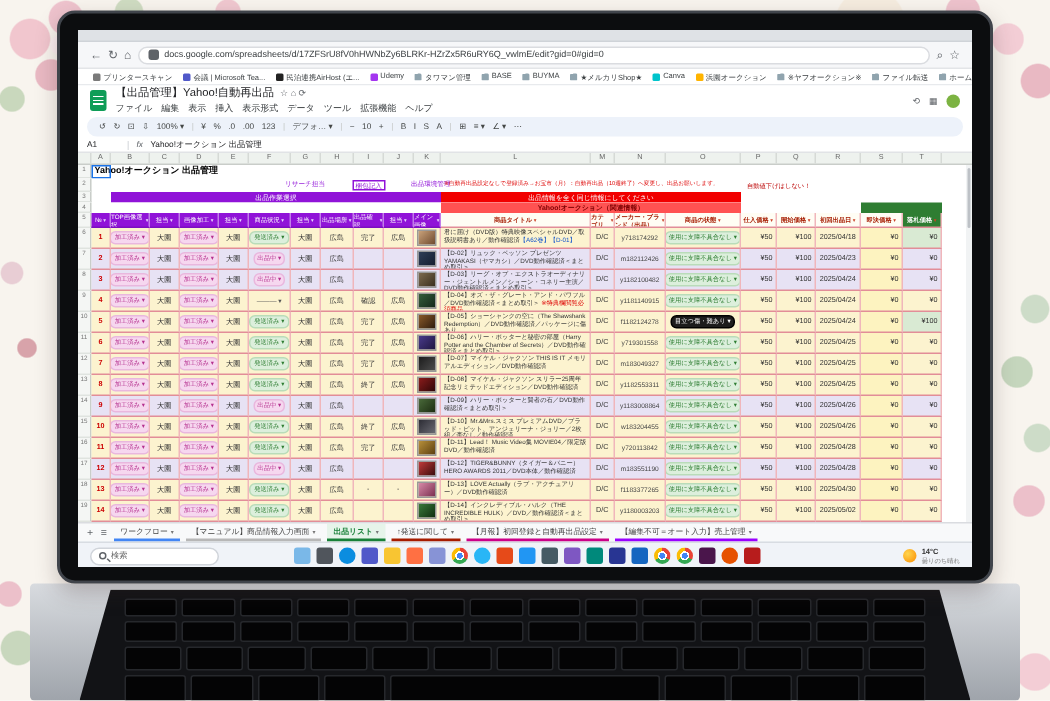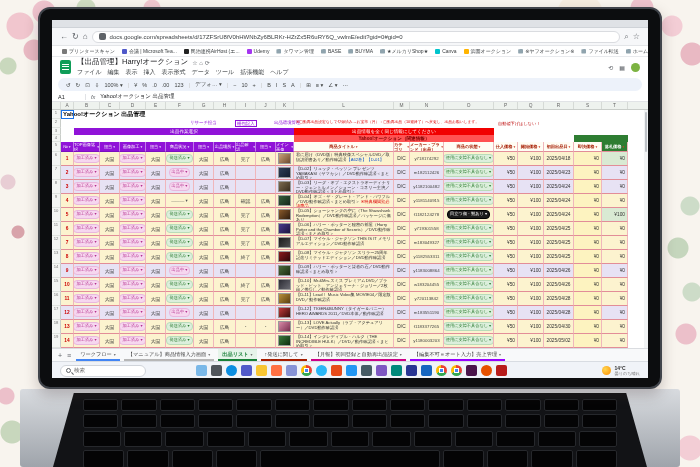--- a/index.html
+++ b/index.html
@@ -236,21 +236,21 @@
         <span class="bm">
           <span class="ic folder"></span>
           <span class="lbl">ホームページ制作</span>
         </span>
       </div>
 
     <div class="sheets-top">
       <div class="sheets-logo"></div>
       <div class="title-wrap">
         <div class="doc-title-row">
-          <span class="doc-title">【出品管理】Harry!オークション</span>
+          <span class="doc-title">【出品管理】Yahoo!自動再出品</span>
           <span class="mini-ic">☆  ⌂  ⟳</span>
         </div>
         <div class="menus">
             <span>ファイル</span>
             <span>編集</span>
             <span>表示</span>
             <span>挿入</span>
             <span>表示形式</span>
             <span>データ</span>
             <span>ツール</span>

